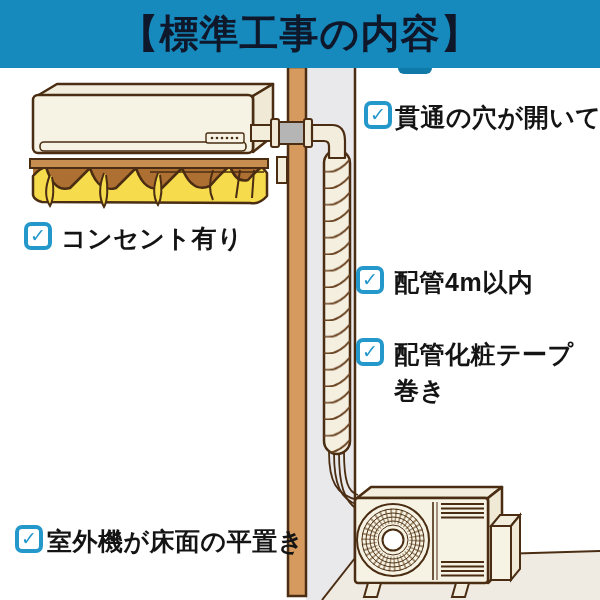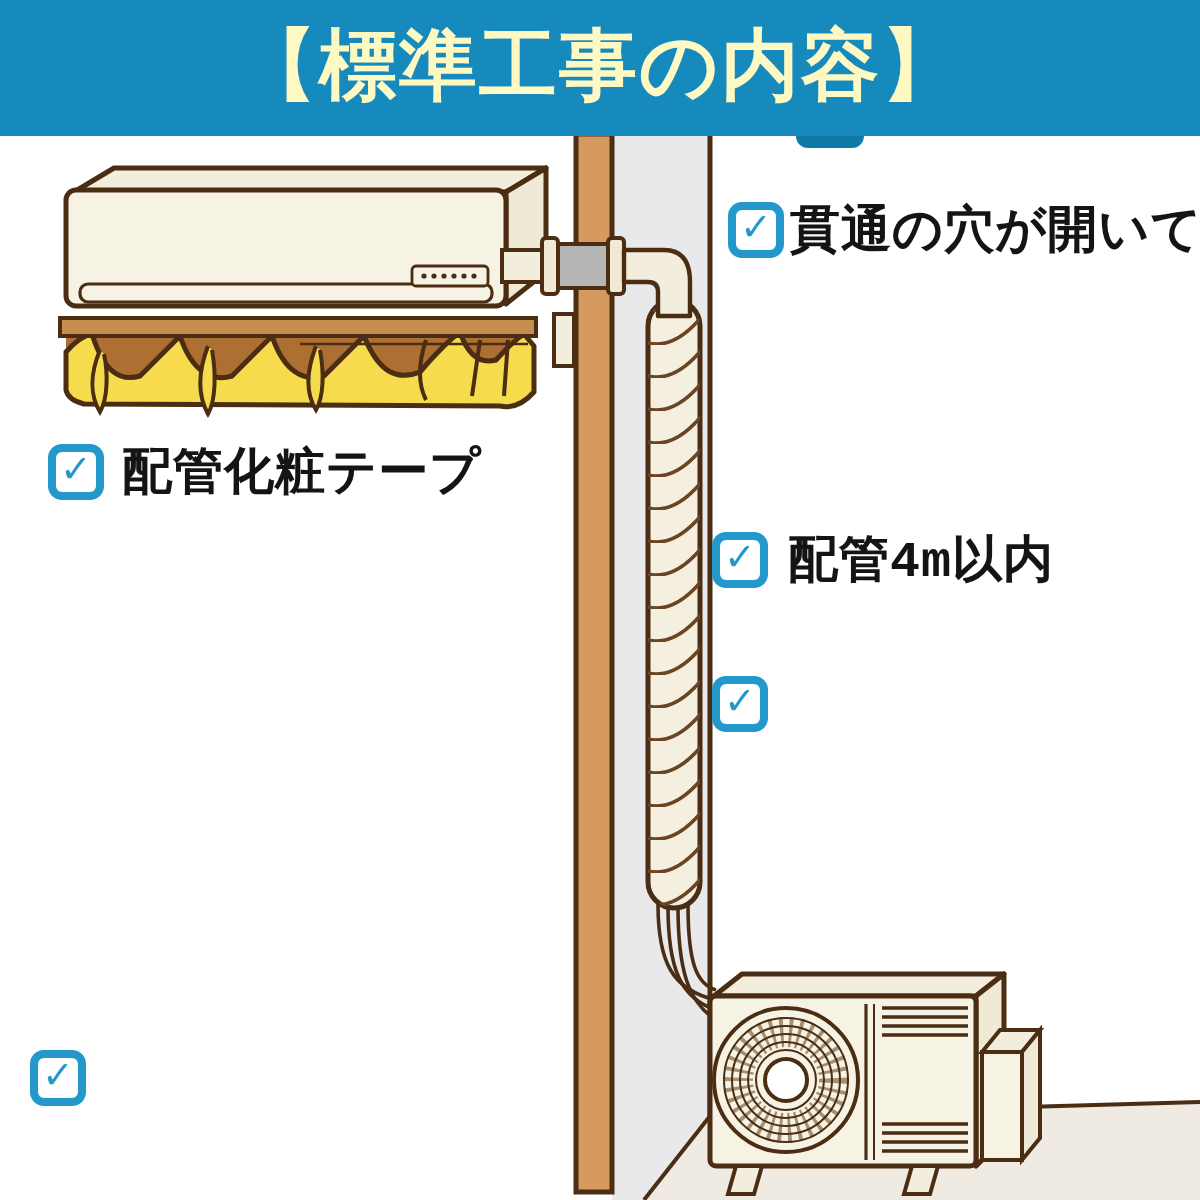--- a/index.html
+++ b/index.html
@@ -10,21 +10,21 @@
   }
   .stage{position:absolute;inset:0;width:600px;height:600px;}
 
   
   .banner{
     position:absolute;left:0;top:0;width:600px;height:68px;
     background:#1689BD;display:flex;align-items:center;justify-content:center;
     z-index:3;
   }
   .banner-title{
-    color:#fef9c3;font-size:39px;font-weight:800;letter-spacing:1px;
+    color:#0f172a;font-size:39px;font-weight:800;letter-spacing:1px;
     line-height:1;transform:translateY(-1px);
   }
   .banner-tab{
     position:absolute;left:398px;top:68px;width:34px;height:6px;z-index:3;
     background:#0F79A8;border-radius:0 0 14px 14px;
   }
 
   
   .illu{position:absolute;left:0;top:0;z-index:1;}
 
@@ -38,21 +38,21 @@
     display:flex;align-items:center;justify-content:center;
     margin-top:2px;
   }
   .checkmark{
     color:#2498CA;font-size:19px;font-weight:900;line-height:1;
     transform:translateY(-1px);
   }
   .lines{margin-left:var(--gap,8px);}
   .line{
     font-size:25px;font-weight:700;color:#141414;line-height:36px;
-    white-space:nowrap;letter-spacing:0.5px;font-family:Liberation Mono, monospace;
+    white-space:nowrap;letter-spacing:0.5px;
   }
 </style>
 </head>
 <body>
 
 <div class="stage">
 
   <svg class="illu" width="600" height="600" viewBox="0 0 600 600">
     <defs>
       <pattern id="p-spiral" patternUnits="userSpaceOnUse" x="324" y="156" width="26" height="16.5">
@@ -182,39 +182,47 @@
     <div class="lines">
       <div class="line">貫通の穴が開いて</div>
     </div>
   </div>
 
   <div class="check-item" style="left:24px;top:220px;--gap:9px;">
     <span class="checkbox">
       <span class="checkmark">✓</span>
     </span>
     <div class="lines">
-      <div class="line">配管化粧テープ</div>
+      <div class="line">コンセント有り</div>
     </div>
   </div>
 
   <div class="check-item" style="left:356px;top:264px;--gap:10px;">
     <span class="checkbox">
       <span class="checkmark">✓</span>
     </span>
     <div class="lines">
       <div class="line">配管4m以内</div>
       <div class="line"></div>
     </div>
   </div>
 
   <div class="check-item" style="left:356px;top:336px;--gap:10px;">
     <span class="checkbox">
       <span class="checkmark">✓</span>
     </span>
+    <div class="lines">
+      <div class="line">配管化粧テープ</div>
+      <div class="line">巻き</div>
+    </div>
   </div>
 
   <div class="check-item" style="left:15px;top:523px;--gap:4px;">
     <span class="checkbox">
       <span class="checkmark">✓</span>
     </span>
+    <div class="lines">
+      <div class="line">室外機が床面の平置き</div>
+      <div class="line"></div>
+    </div>
   </div>
 
 </div>
 
 </body></html>

